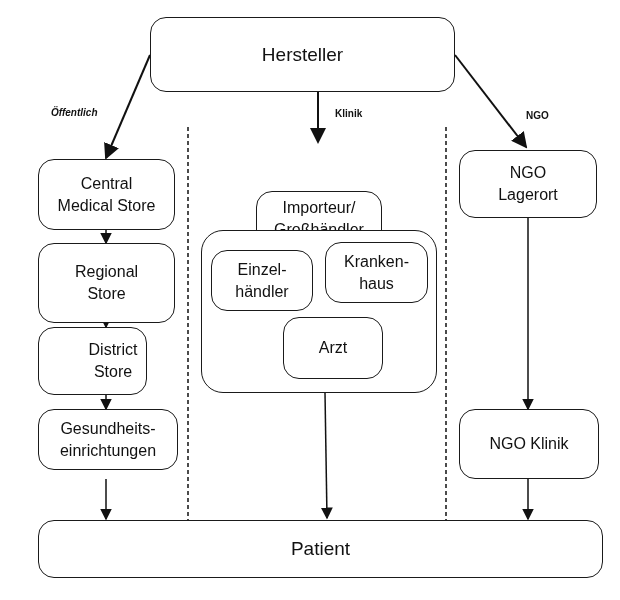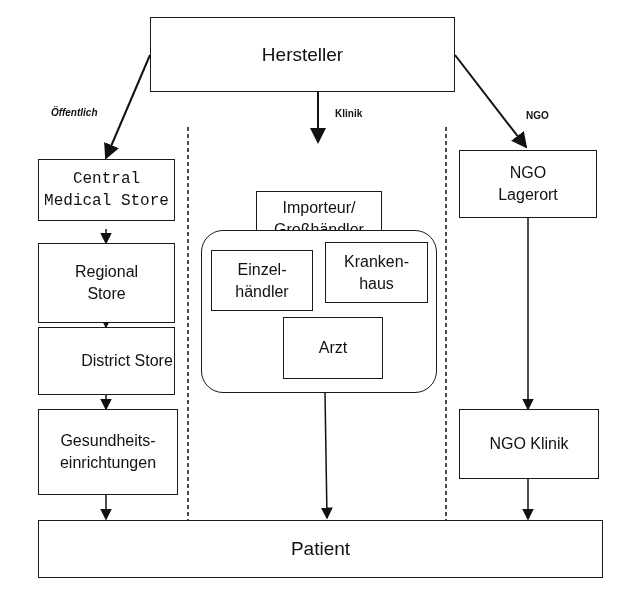--- a/index.html
+++ b/index.html
@@ -1,18 +1,18 @@
 <!DOCTYPE html>
 <html><head>
 <meta charset="utf-8">
 <style>
   html, body { margin:0; padding:0; background:#ffffff; }
   body { width:620px; height:600px; position:relative; overflow:hidden;
          font-family:"Liberation Sans", sans-serif; color:#111; }
-  .box { position:absolute; border:1.5px solid #1a1a1a; border-radius:0; background:#fff;
+  .box { position:absolute; border:1.5px solid #1a1a1a; border-radius:16px; background:#fff;
          display:flex; align-items:center; justify-content:center; text-align:center;
          box-sizing:border-box; font-size:16px; line-height:22px; white-space:pre-line; }
   .lbl { position:absolute; font-size:10px; font-weight:bold; }
   svg.lines { position:absolute; left:0; top:0; }
 </style>
 </head>
 <body>
 
 <svg class="lines" width="620" height="600">
   <defs>
@@ -34,26 +34,26 @@
   <line x1="528" y1="218" x2="528" y2="409" stroke="#111" stroke-width="1.5" marker-end="url(#ah)"></line>
   <line x1="528" y1="479" x2="528" y2="519" stroke="#111" stroke-width="1.5" marker-end="url(#ah)"></line>
 </svg>
 
 <div class="box" style="left:150px;top:17px;width:305px;height:75px;font-size:19px;">Hersteller</div>
 
 <div class="lbl" style="left:51px;top:107px;font-style:italic;">Öffentlich</div>
 <div class="lbl" style="left:335px;top:108px;">Klinik</div>
 <div class="lbl" style="left:526px;top:110px;">NGO</div>
 
-<div class="box" style="left:38px;top:159px;width:137px;height:62px;font-family:Liberation Mono, monospace;">Central
+<div class="box" style="left:38px;top:159px;width:137px;height:71px;">Central
 Medical Store</div>
 <div class="box" style="left:38px;top:243px;width:137px;height:80px;">Regional
 Store</div>
-<div class="box" style="left:38px;top:327px;width:137px;height:68px;padding-left:41px;">District Store</div>
-<div class="box" style="left:38px;top:409px;width:140px;height:86px;">Gesundheits-
+<div class="box" style="left:38px;top:327px;width:109px;height:68px;padding-left:41px;">District Store</div>
+<div class="box" style="left:38px;top:409px;width:140px;height:61px;">Gesundheits-
 einrichtungen</div>
 
 <div class="box" style="left:256px;top:143px;width:126px;height:56px;margin-top:48px;">Importeur/
 Großhändler</div>
 <div class="box" style="left:201px;top:230px;width:236px;height:163px;border-radius:22px;"></div>
 <div class="box" style="left:211px;top:242px;width:102px;height:61px;margin-top:8px;">Einzel-
 händler</div>
 <div class="box" style="left:325px;top:242px;width:103px;height:61px;">Kranken-
 haus</div>
 <div class="box" style="left:283px;top:317px;width:100px;height:62px;">Arzt</div>

